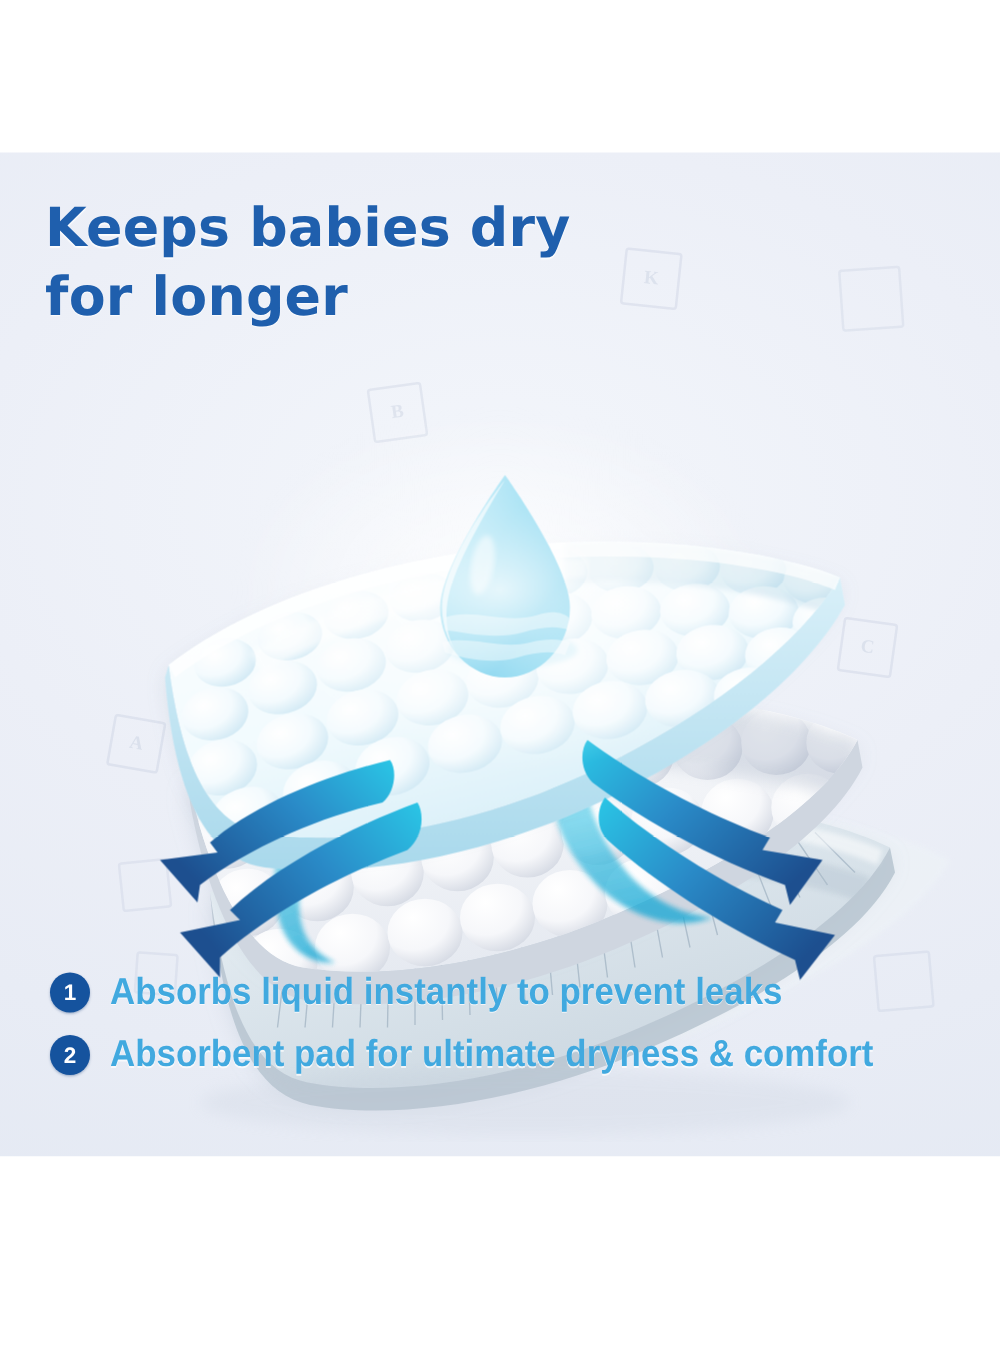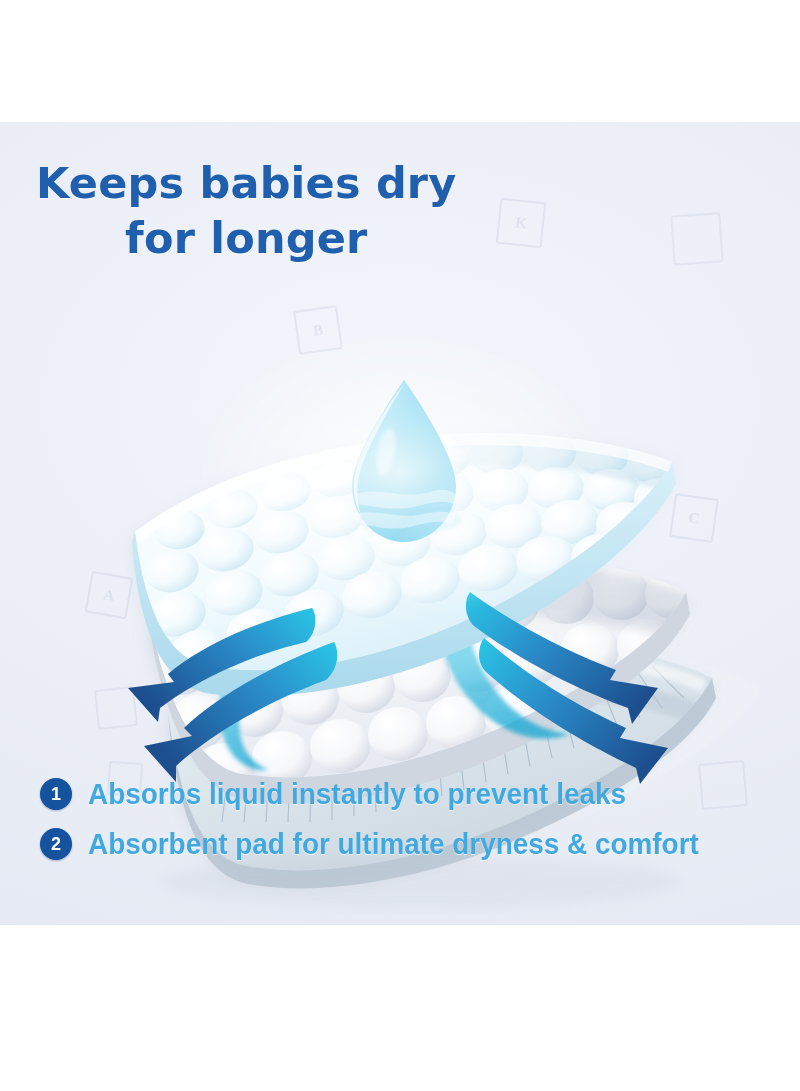--- a/index.html
+++ b/index.html
@@ -35,21 +35,21 @@
   .wm.plain{border-color:rgba(120,140,175,.10);}
 
   
   #headline{
     position:absolute;left:36px;top:34px;z-index:5;
     font-family:"DejaVu Sans", sans-serif;
     font-weight:700;font-size:43px;line-height:1.28;
     color:#1f5fad;letter-spacing:.2px;
     text-shadow:0 1px 1px rgba(255,255,255,.85);
   }
-  #headline .l2{display:block;text-align:center;}
+  #headline .l2{display:block;}
 
   
   #stage{position:absolute;left:0;top:0;width:800px;height:803px;}
   #stage svg{display:block;width:800px;height:803px;}
 
   
   #bullets{
     position:absolute;left:0;top:656px;width:800px;z-index:6;
   }
   .bullet{display:flex;align-items:center;margin:0 0 18px 0;padding-left:40px;}

